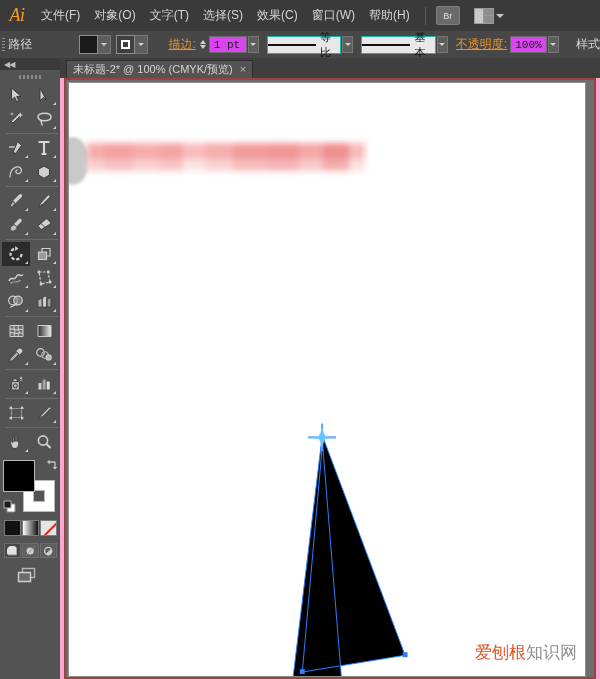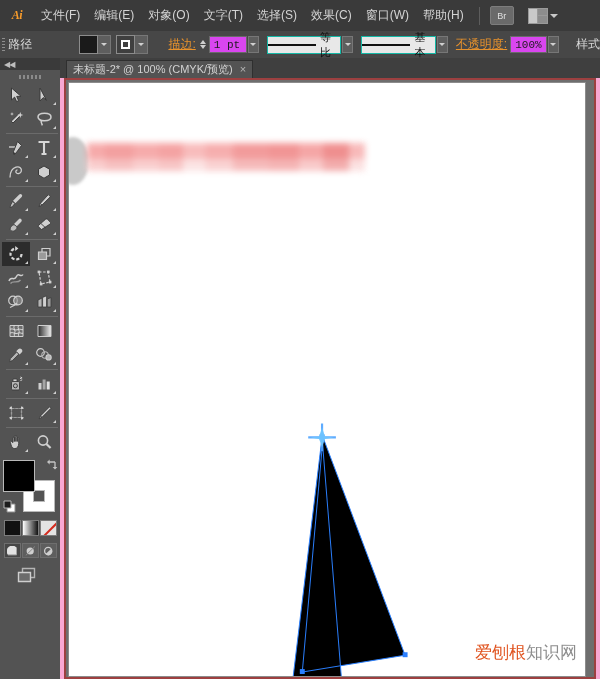--- a/index.html
+++ b/index.html
@@ -13,21 +13,21 @@
 
   
   .menubar{
     position:absolute;left:0;top:0;width:600px;height:31px;
     background:#3a3a3a;
     border-bottom:1px solid #2b2b2b;
     display:flex;align-items:center;
   }
   .ai-logo{
     width:34px;height:31px;display:flex;align-items:center;justify-content:center;
-    color:#f79b2b;font-weight:bold;font-size:12px;font-style:italic;
+    color:#f79b2b;font-weight:normal;font-size:18px;font-style:italic;
     font-family:"Liberation Serif","DejaVu Serif",serif;
     letter-spacing:-0.5px;
   }
   .menu-item{
     color:#d4d4d4;font-size:12px;padding:0 7px;height:31px;
     display:flex;align-items:center;white-space:nowrap;cursor:default;
   }
   .menu-sep{width:1px;height:18px;background:#5d5d5d;margin:0 8px;}
   .br-btn{
     width:22px;height:17px;background:#6a6a6a;border:1px solid #7d7d7d;
@@ -220,21 +220,20 @@
   .watermark .b{color:#8d8d8d;}
 </style>
 </head>
 <body>
 
 <div id="app">
 
   <div class="menubar">
     <div class="ai-logo">Ai</div>
     <div class="menu-item">文件(F)</div>
-    <div class="menu-item">编辑(E)</div>
     <div class="menu-item">对象(O)</div>
     <div class="menu-item">文字(T)</div>
     <div class="menu-item">选择(S)</div>
     <div class="menu-item">效果(C)</div>
     <div class="menu-item">窗口(W)</div>
     <div class="menu-item">帮助(H)</div>
     <div class="menu-sep"></div>
     <div class="br-btn">Br</div>
     <div class="ws-btn">
       <span class="ws-ico">

